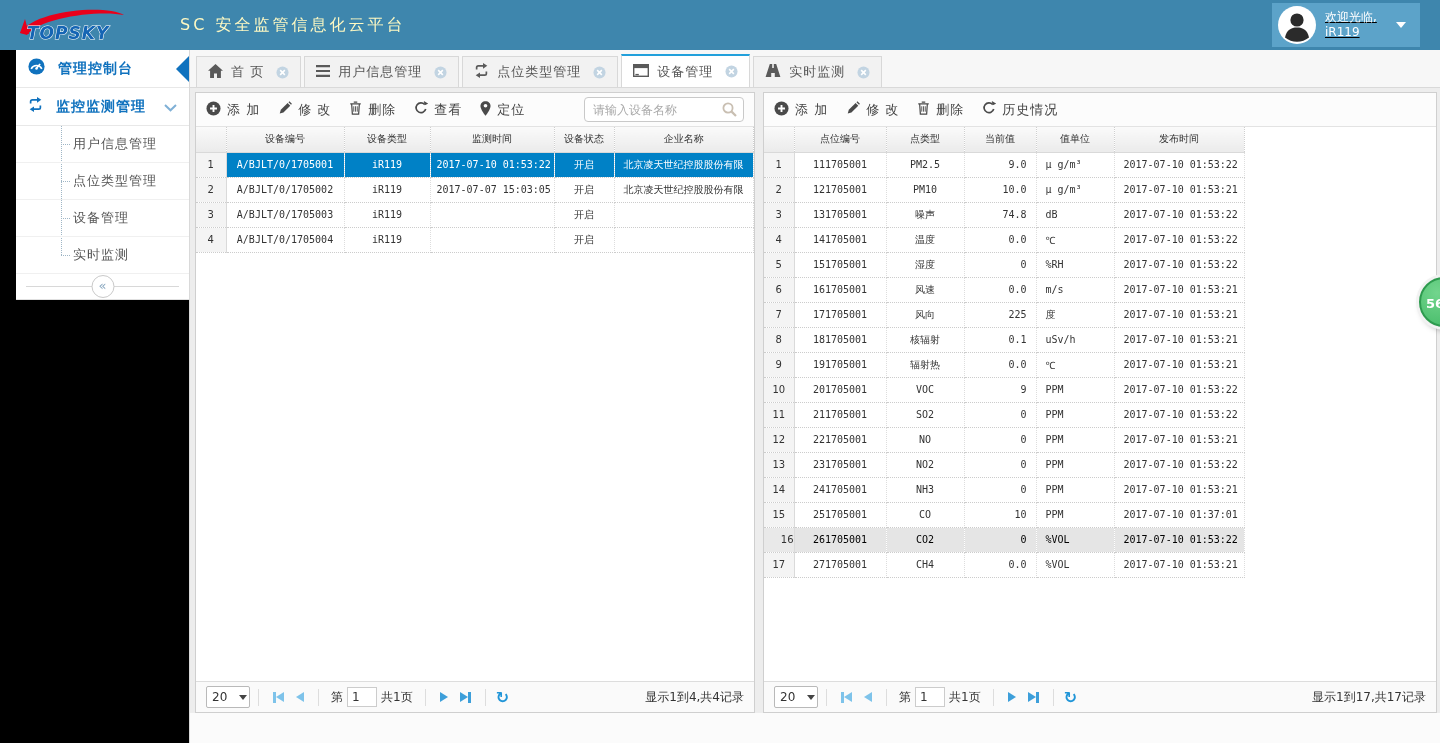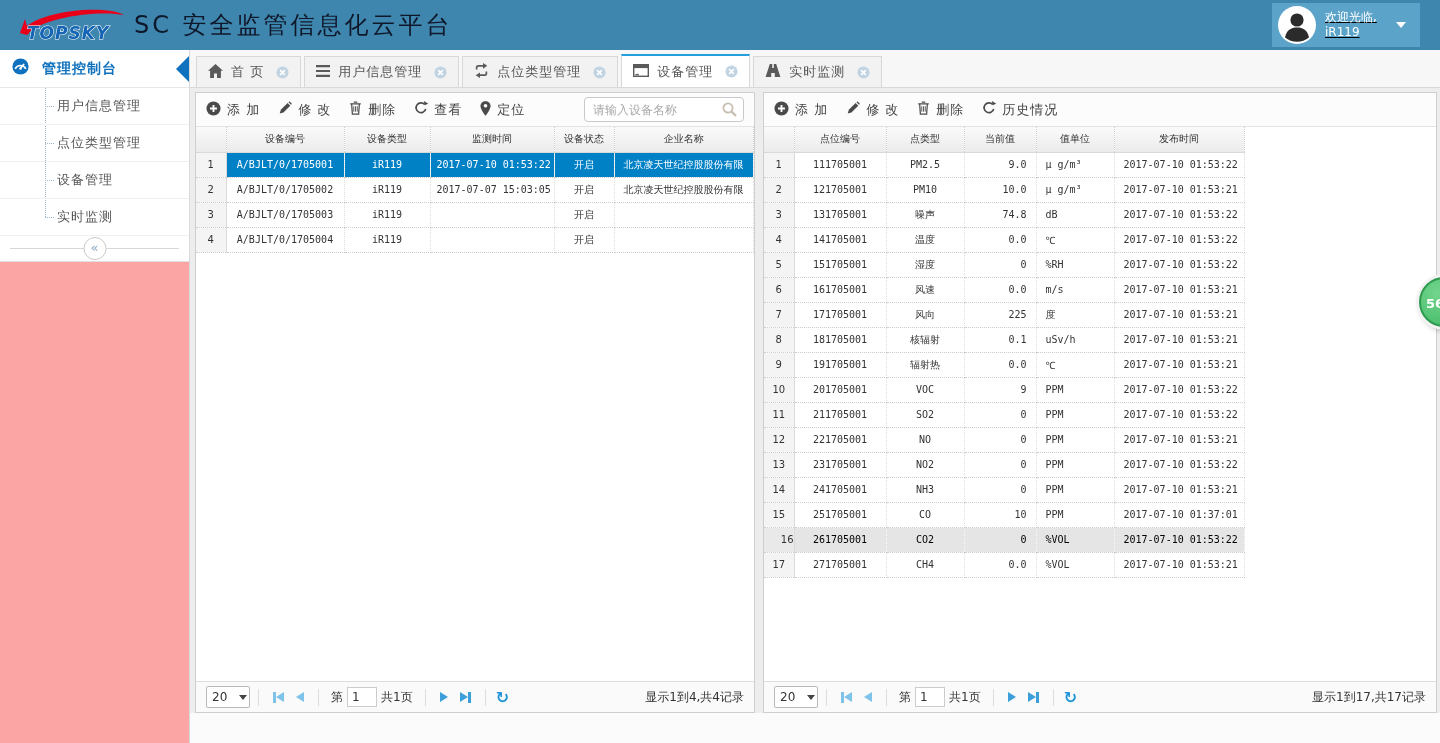--- a/index.html
+++ b/index.html
@@ -1,28 +1,28 @@
 <!DOCTYPE html>
 <html><head>
 <meta charset="utf-8">
 <style>
   * { margin:0; padding:0; box-sizing:border-box; }
   html,body { width:1440px; height:743px; overflow:hidden; font-family:"DejaVu Sans", sans-serif; background:#FBFBFB; }
 
   
   .header { height:50px; background:#3E86AD; display:flex; align-items:center; position:relative; }
   .logo { margin-left:14px; width:120px; height:42px; }
-  .app-title { color:#0f172a; font-size:24px; letter-spacing:3px; }
+  .app-title { color:#fef9c3; font-size:16px; margin-left:46px; letter-spacing:3px; }
   .user-box { position:absolute; right:20px; top:3px; height:44px; min-width:148px; background:#5CA3C9; display:flex; align-items:center; padding:0 10px 0 6px; gap:9px; cursor:pointer;text-decoration:underline; }
   .user-text { color:#fff; font-size:12px; line-height:15px; }
   .user-caret { width:0; height:0; border-left:5px solid transparent; border-right:5px solid transparent; border-top:6px solid #fff; margin-left:10px; }
 
   
   .main { display:flex; height:693px; }
-  .sidebar { width:190px; background:#fca5a5; border-right:1px solid #D9D9D9; }
+  .sidebar { width:190px; background:#000000; border-right:1px solid #D9D9D9;padding-left:16px; }
   .side-white { background:#fff; }
   .nav-item { height:38px; display:flex; align-items:center; padding:0 12px; border-bottom:1px solid #E8E8E8; position:relative; cursor:pointer; }
   .nav-item .nlbl { color:#1072BE; font-weight:bold; font-size:14px; margin-left:13px; letter-spacing:1px; }
   .tri-marker { position:absolute; right:0; top:50%; margin-top:-13px; width:0; height:0; border-top:13px solid transparent; border-bottom:13px solid transparent; border-right:13px solid #1072BE; }
   .nav-chevron { margin-left:auto; }
   .sub { position:relative; }
   .sub:before { content:""; position:absolute; left:45px; top:0; bottom:19px; border-left:1px dotted #9FB6C6; }
   .sub-item { height:37px; line-height:36px; padding-left:57px; color:#555; font-size:13px; border-bottom:1px solid #F0F0F0; position:relative; cursor:pointer; letter-spacing:1px; }
   .sub-item:before { content:""; position:absolute; left:45px; top:18px; width:9px; border-top:1px dotted #9FB6C6; }
   .collapse-bar { height:26px; position:relative; background:#fff; border-bottom:1px solid #E0E0E0; }
@@ -110,20 +110,32 @@
         <div class="nav-item">
        <span><svg width="17" height="17" viewBox="0 0 16 16">
               <circle cx="8" cy="8" r="7.6" fill="#1072BE"></circle>
               <path d="M3 10.2a5.6 5.6 0 0 1 10 0" fill="none" stroke="#fff" stroke-width="1.5"></path>
               <path d="M8 9.5L11.4 5.6" stroke="#fff" stroke-width="1.6"></path>
               <circle cx="8" cy="9.8" r="1.2" fill="#fff"></circle>
             </svg></span>
        <span class="nlbl">管理控制台</span>
        <span class="tri-marker"></span>
      </div>
+     <div class="nav-item">
+       <span><svg width="15" height="15" viewBox="0 0 16 16">
+              <path d="M2.8 7V4.8A1.8 1.8 0 0 1 4.6 3H10" fill="none" stroke="#1072BE" stroke-width="1.8"></path>
+              <path d="M9.6 0l4.6 3-4.6 3z" fill="#1072BE"></path>
+              <path d="M13.2 9v2.2a1.8 1.8 0 0 1-1.8 1.8H6" fill="none" stroke="#1072BE" stroke-width="1.8"></path>
+              <path d="M6.4 10l-4.6 3 4.6 3z" fill="#1072BE"></path>
+            </svg></span>
+       <span class="nlbl">监控监测管理</span>
+       <span class="nav-chevron"><svg width="13" height="8" viewBox="0 0 13 8">
+              <path d="M1 1l5.5 5.3L12 1" fill="none" stroke="#7FB0D6" stroke-width="2"></path>
+            </svg></span>
+     </div>
      <div class="sub">
           <div class="sub-item">用户信息管理</div>
           <div class="sub-item">点位类型管理</div>
           <div class="sub-item">设备管理</div>
           <div class="sub-item">实时监测</div>
         </div>
       </div>
     <div class="collapse-bar">
       <div class="collapse-btn">«</div>
     </div>

